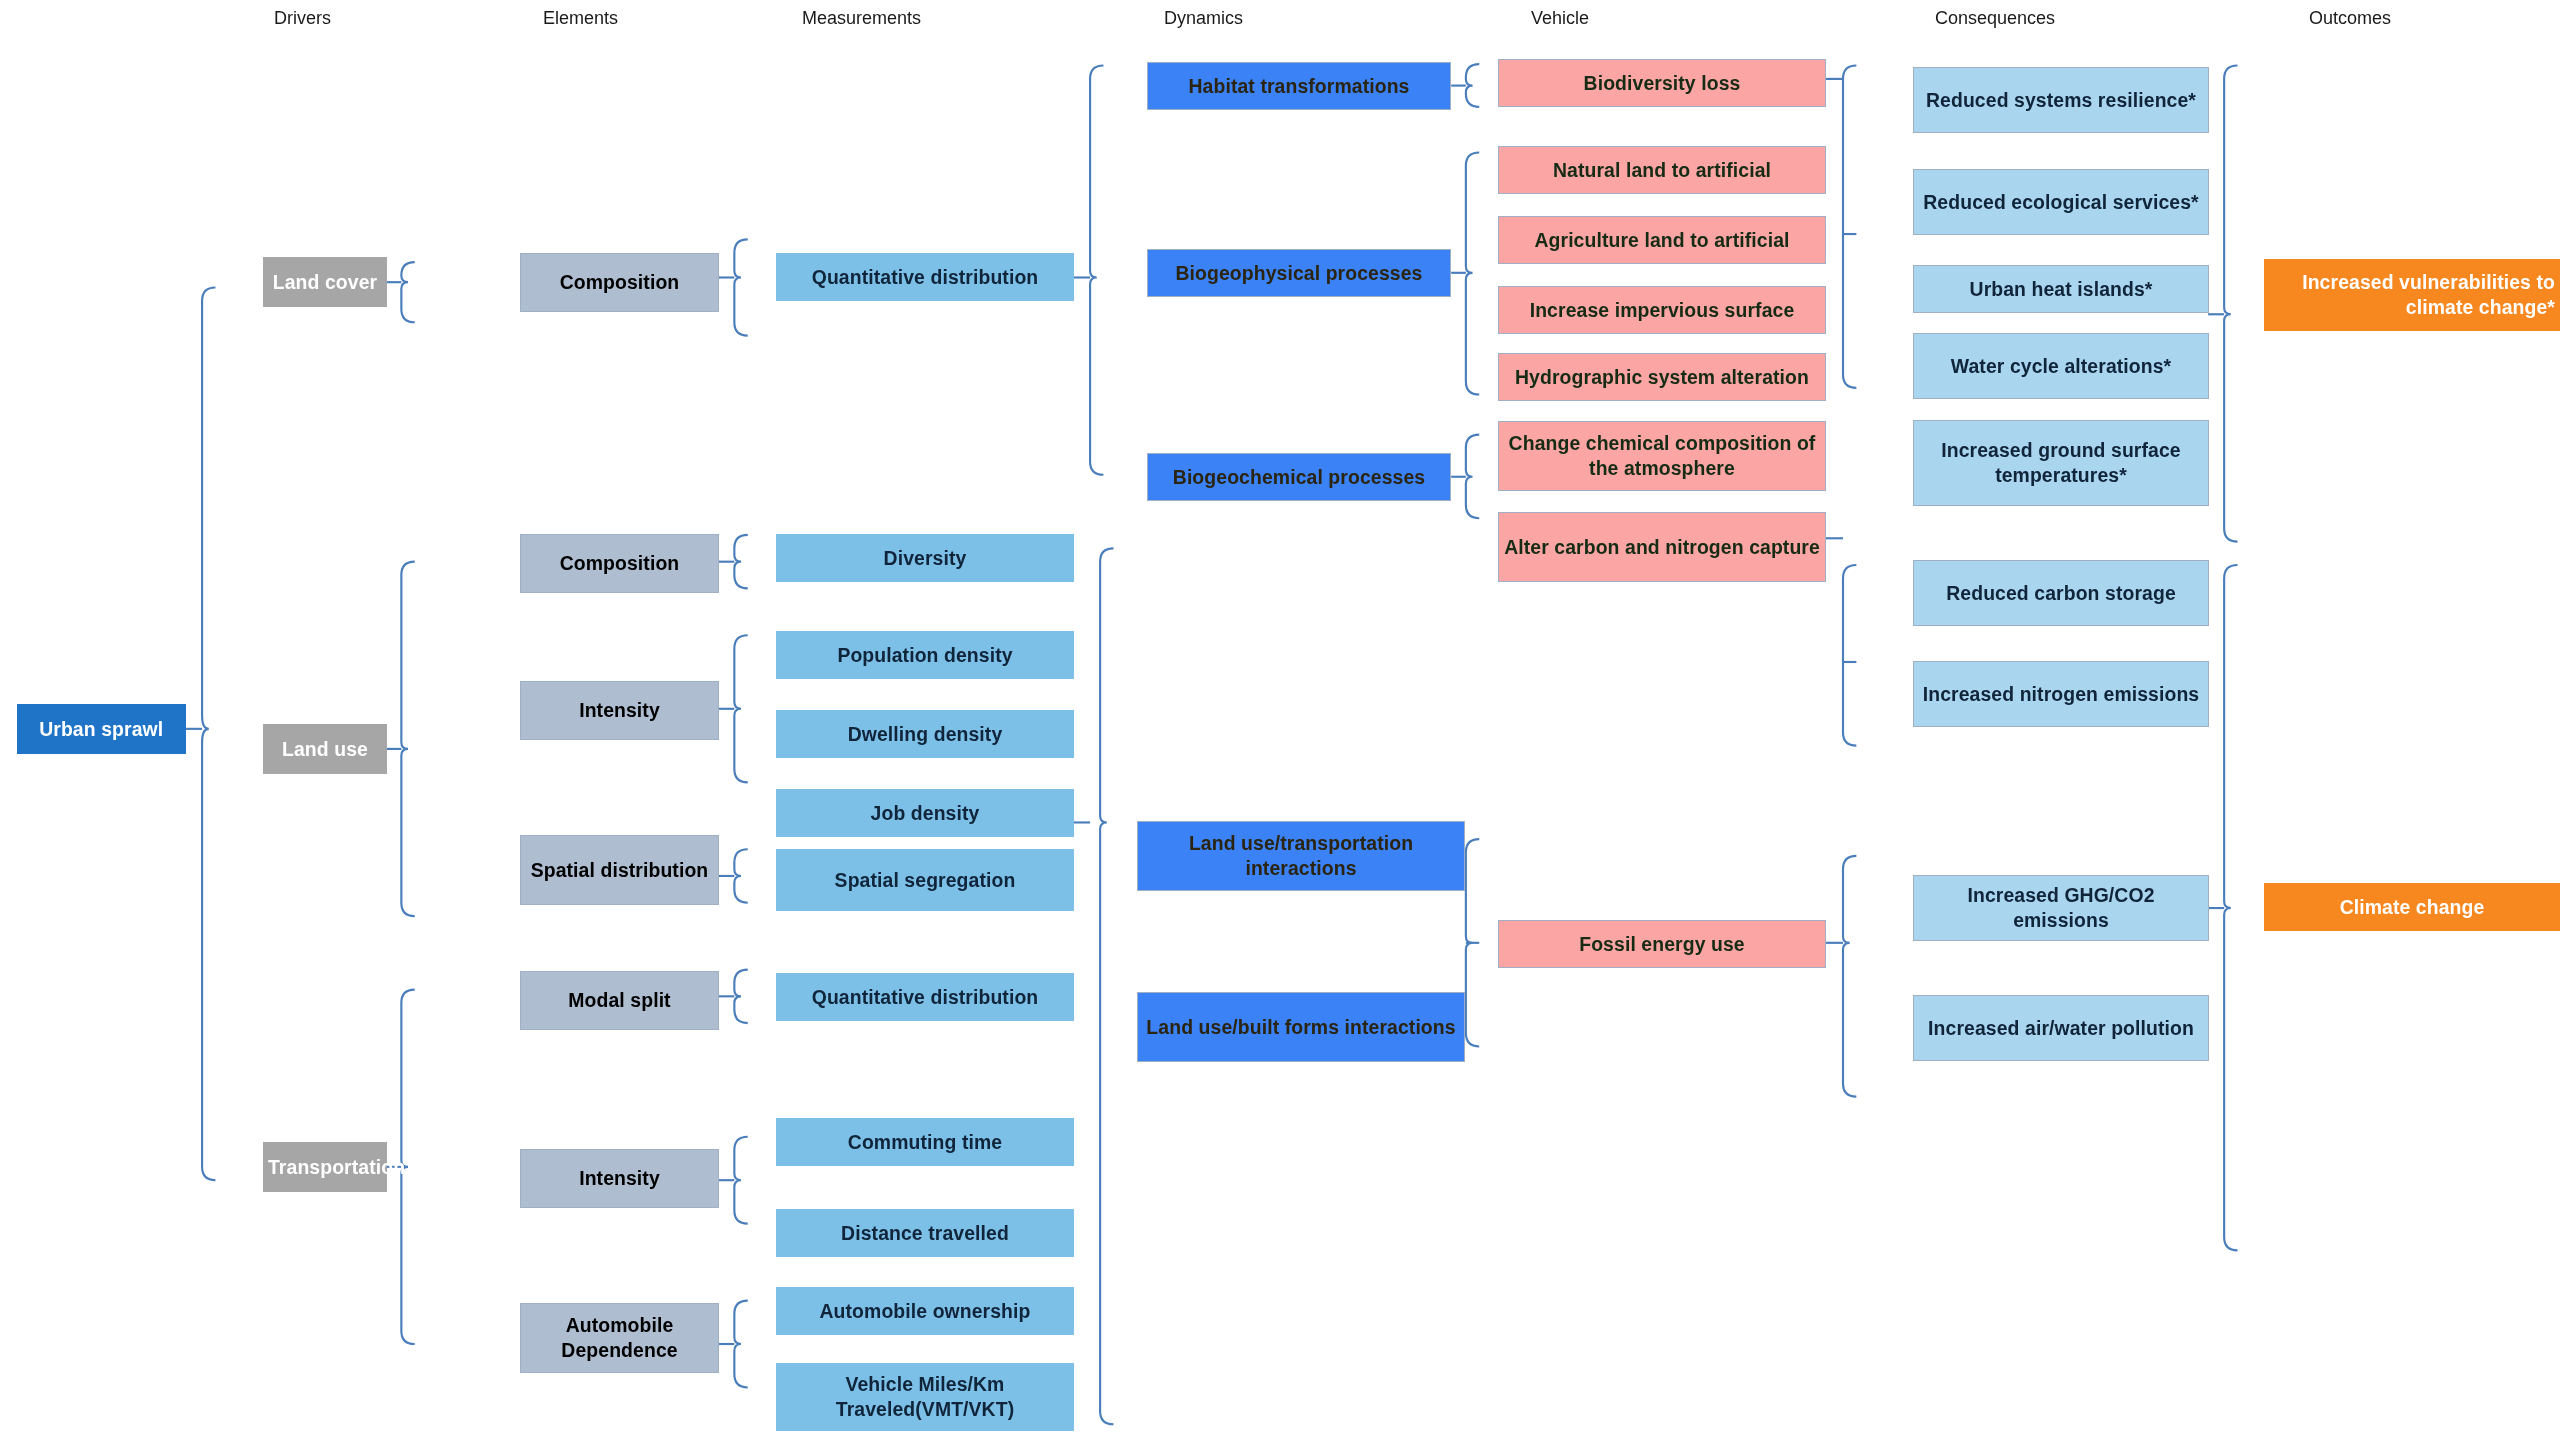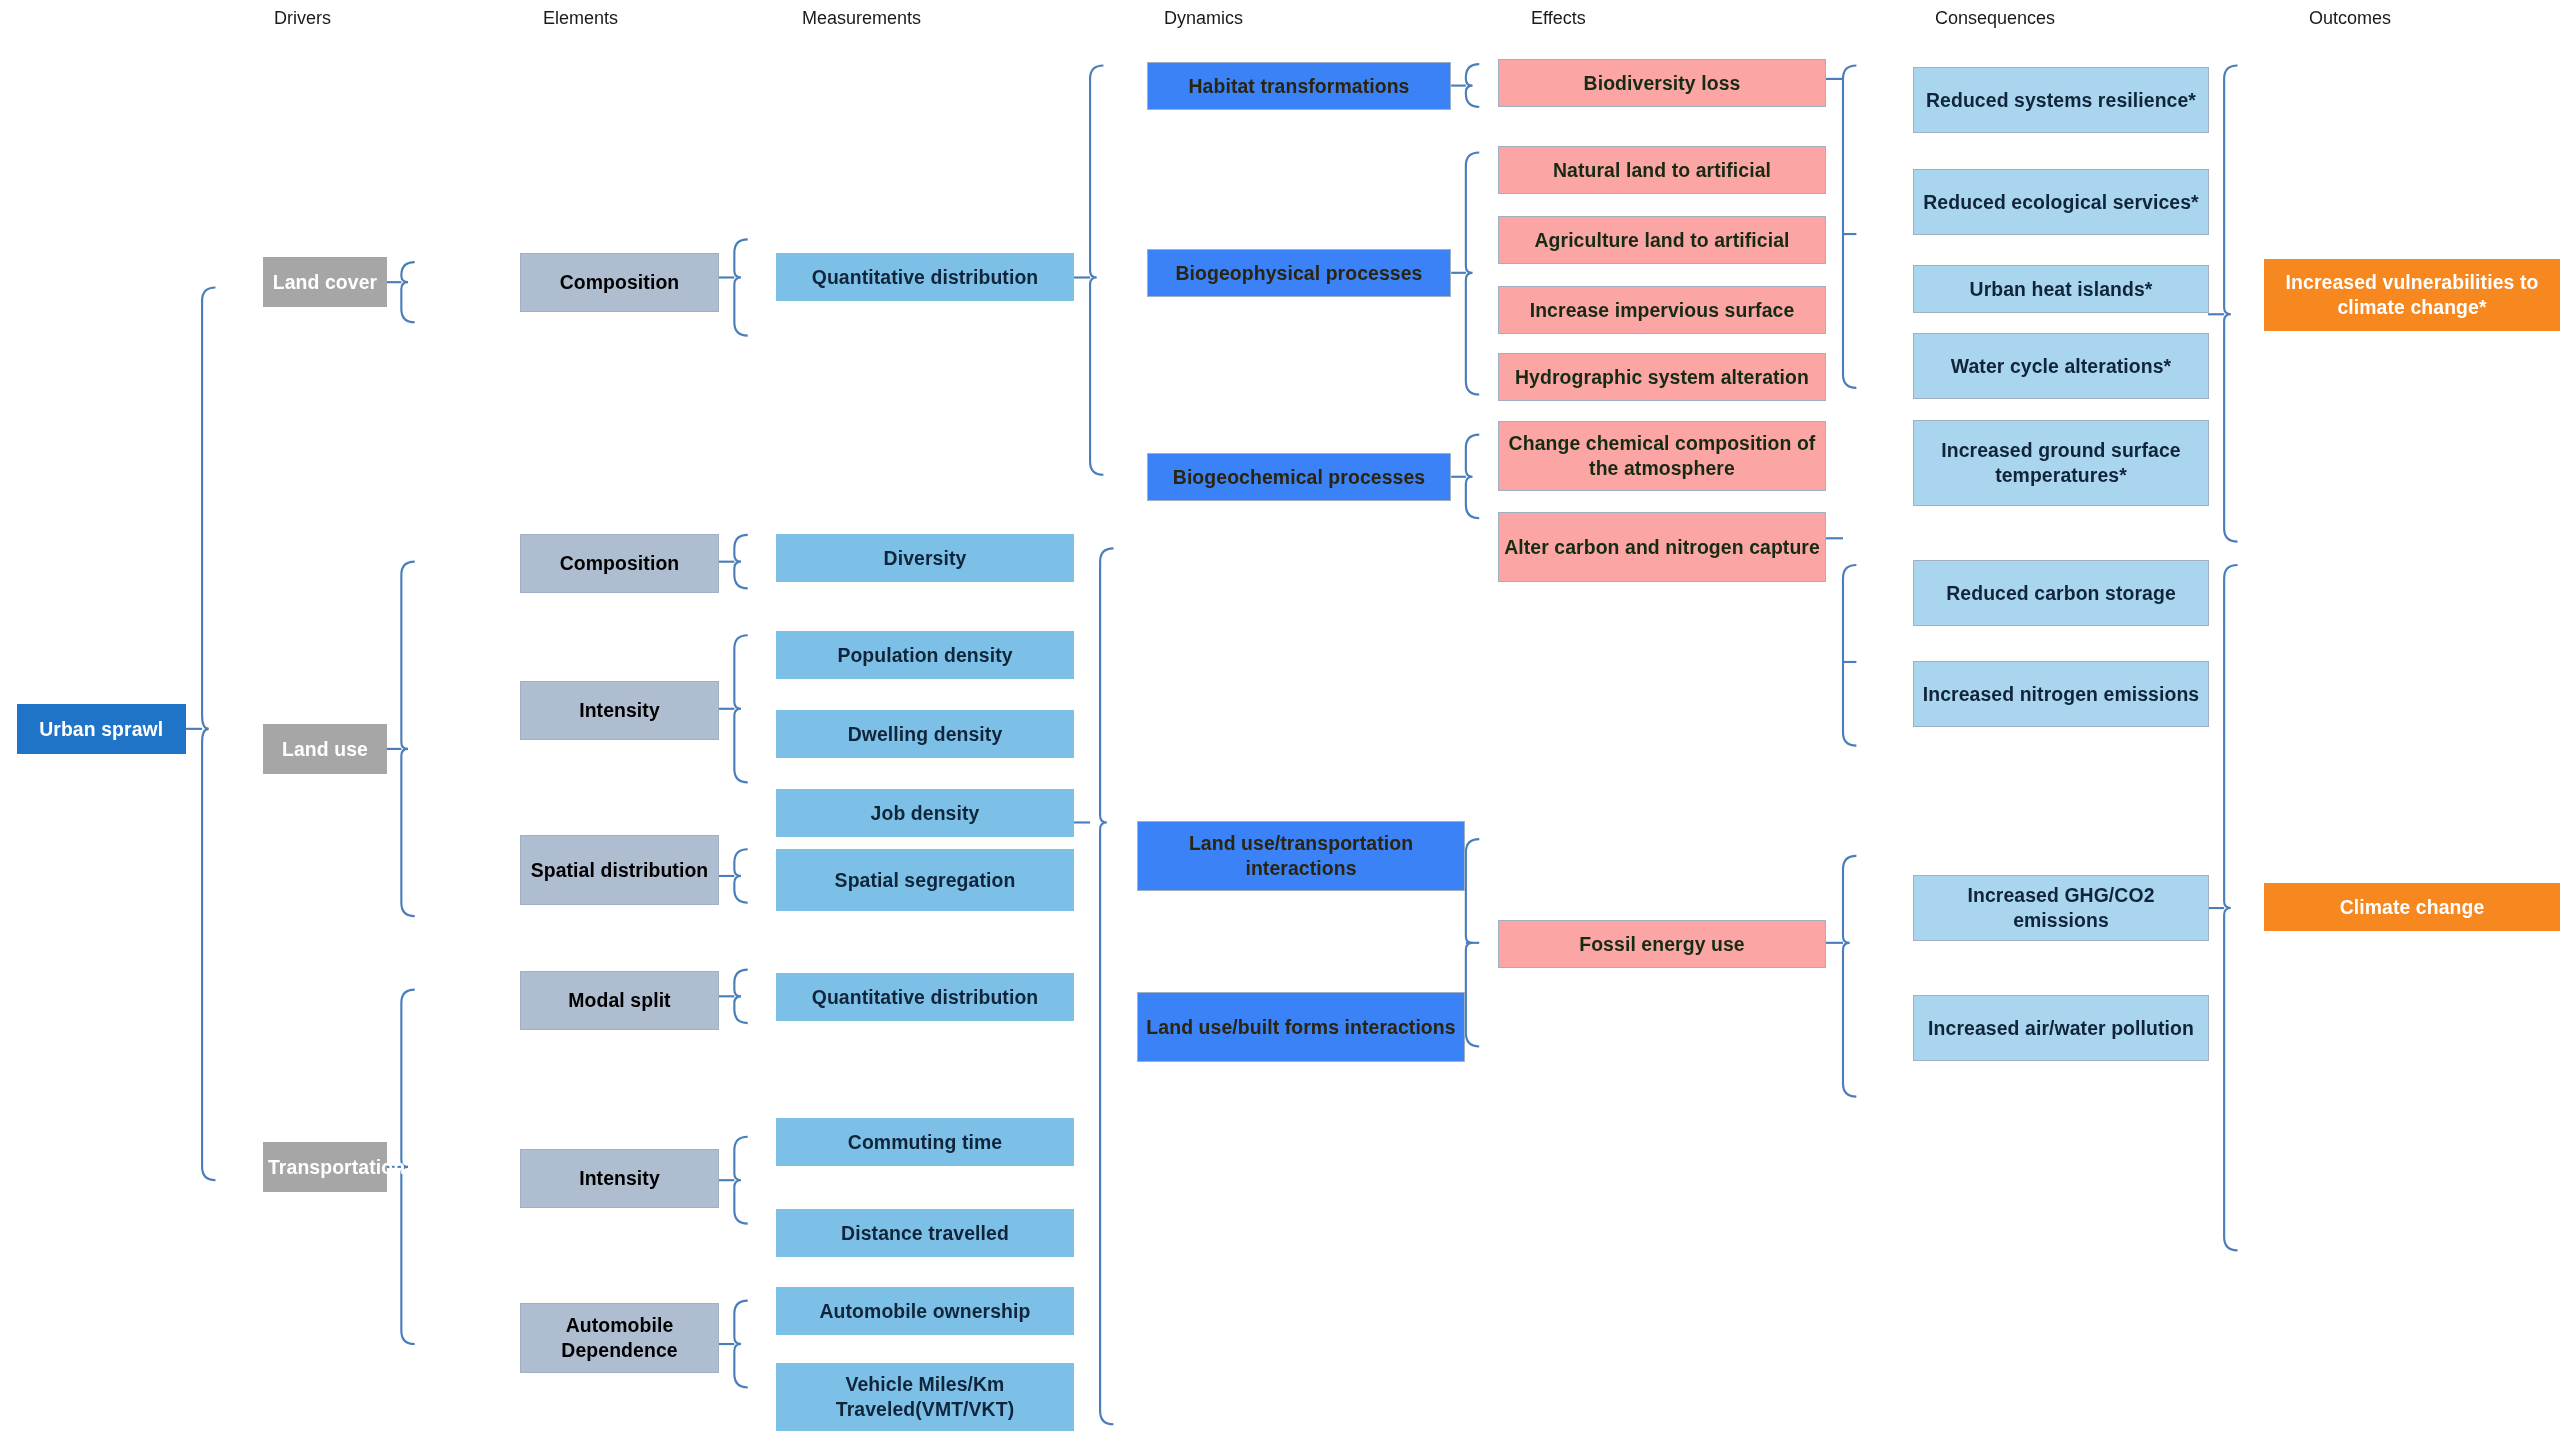--- a/index.html
+++ b/index.html
@@ -92,21 +92,21 @@
 </style>
 </head>
 <body>
 
 <div id="canvas">
 
   <div class="col-header" style="left:274px;  top:8px;">Drivers</div>
   <div class="col-header" style="left:543px;  top:8px;">Elements</div>
   <div class="col-header" style="left:802px; top:8px;">Measurements</div>
   <div class="col-header" style="left:1164px; top:8px;">Dynamics</div>
-  <div class="col-header" style="left:1531px; top:8px;">Effects</div>
+  <div class="col-header" style="left:1531px; top:8px;">Vehicle</div>
   <div class="col-header" style="left:1935px; top:8px;">Consequences</div>
   <div class="col-header" style="left:2309px; top:8px;">Outcomes</div>
 
   <svg class="links" viewBox="0 0 3852 2164">
 
     <path d="M 278,1090 L 302,1090"></path>
     <path d="M 322,430 Q 302,430 302,450 L 302,1070 Q 302,1090 312,1090 Q 302,1090 302,1110 L 302,1745 Q 302,1765 322,1765"></path>
 
     <path d="M 578,422 L 600,422"></path>
     <path d="M 620,392 Q 600,392 600,412 L 600,412 Q 600,422 610,422 Q 600,422 600,432 L 600,462 Q 600,482 620,482"></path>
@@ -308,21 +308,21 @@
   <div class="node n-consequence" style="left:1913px; top:661px; width:296px; height:66px;">
     <span>Increased nitrogen emissions</span>
   </div>
   <div class="node n-consequence" style="left:1913px; top:875px; width:296px; height:66px;">
     <span>Increased GHG/CO2 emissions</span>
   </div>
   <div class="node n-consequence" style="left:1913px; top:995px; width:296px; height:66px;">
     <span>Increased air/water pollution</span>
   </div>
 
-  <div class="node n-outcome" style="left:2264px; top:259px; width:296px; height:72px;">
+  <div class="node n-outcome" style="left:2264px; top:259px; width:296px; height:72px;text-align:right;">
     <span>Increased vulnerabilities to  climate change*</span>
   </div>
   <div class="node n-outcome" style="left:2264px; top:883px; width:296px; height:48px;">
     <span>Climate change</span>
   </div>
 
 </div>
 
 
 </body></html>

